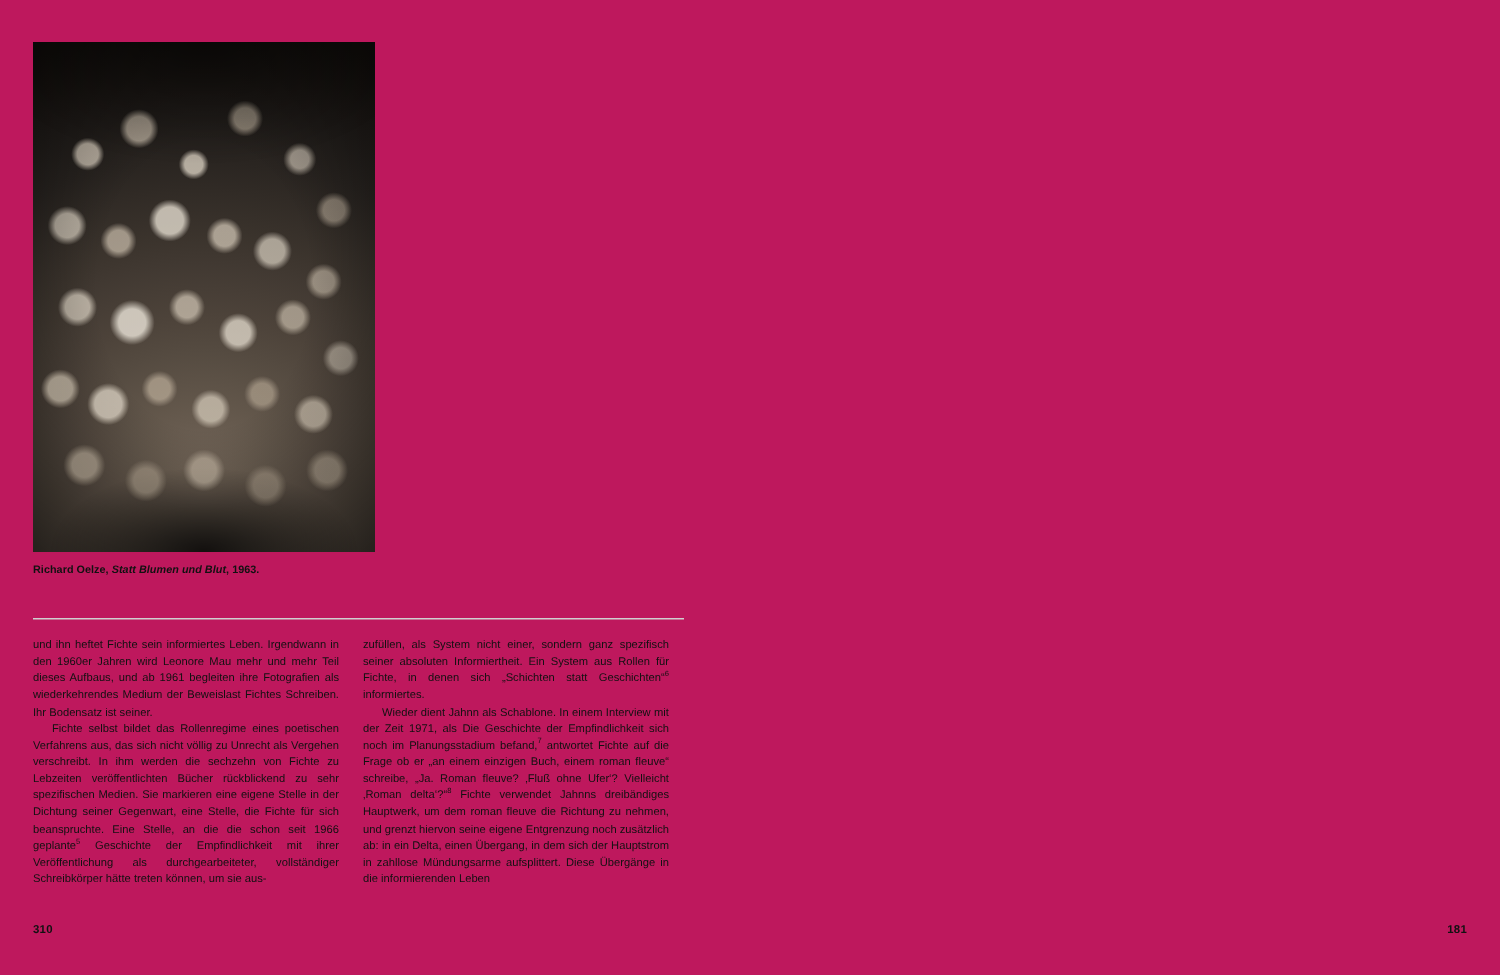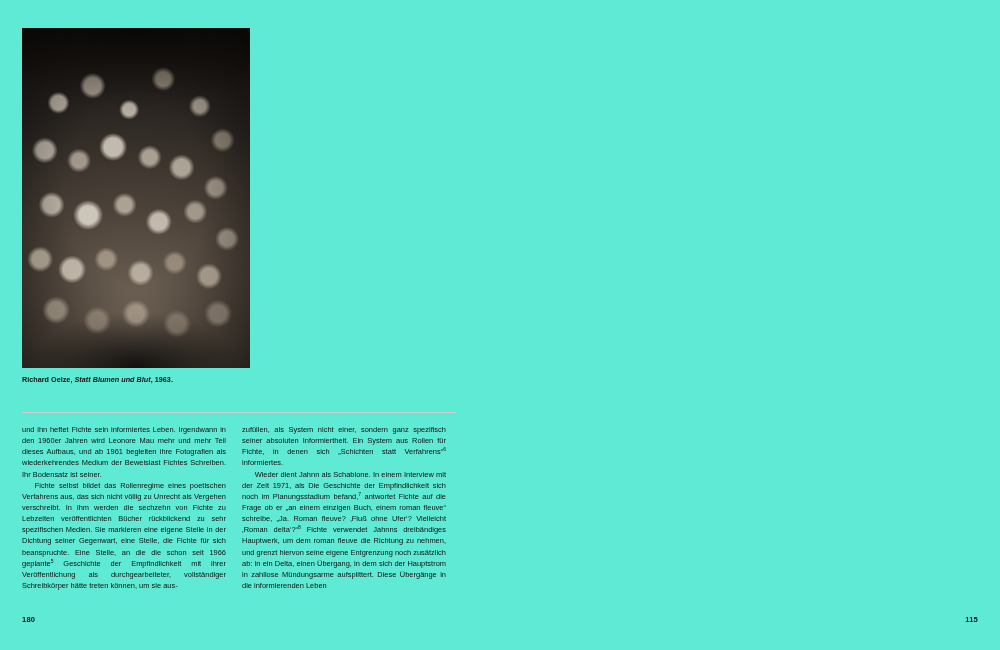--- a/index.html
+++ b/index.html
@@ -15,21 +15,21 @@
   }
   .spread {
     position: relative;
     width: 1000px; height: 650px;
     display: flex;
     background: #ffffff;
   }
   .page {
     position: relative;
     width: 500px; height: 650px;
-    background: #5eead4;
+    background: #be185d;
   }
   .gutter-line {
     position: absolute;
     left: 500px; top: 0;
     width: 1px; height: 650px;
     background: #c9c9c9;
   }
 
   
   .figure {
@@ -174,29 +174,29 @@
     <div class="rule" style="left:22px; top:412px; width:434px;"></div>
 
     <div class="cols left-cols">
 
       <div class="col">
         <p>und ihn heftet Fichte sein informiertes Leben. Irgendwann in den 1960er Jahren wird Leonore Mau mehr und mehr Teil dieses Aufbaus, und ab 1961 begleiten ihre Fotografien als wiederkehrendes Medium der Beweislast Fichtes Schreiben. Ihr Bodensatz ist seiner.</p>
         <p><span>Fichte selbst bildet das Rollenregime eines poetischen Verfahrens aus, das sich nicht völlig zu Unrecht als Vergehen verschreibt. In ihm werden die sechzehn von Fichte zu Lebzeiten veröffentlichten Bücher rückblickend zu sehr spezifischen Medien. Sie markieren eine eigene Stelle in der Dichtung seiner Gegenwart, eine Stelle, die Fichte für sich beanspruchte. Eine Stelle, an die die schon seit 1966 geplante</span><sup>5</sup><span class="it"> Geschichte der Empfindlichkeit</span><span> mit ihrer Veröffentlichung als durchgearbeiteter, vollständiger Schreibkörper hätte treten können, um sie aus-</span></p>
       </div>
 
       <div class="col">
-        <p class="noindent"><span>zufüllen, als System nicht einer, sondern ganz spezifisch seiner absoluten Informiertheit. Ein System aus Rollen für Fichte, in denen sich „Schichten statt Verfahrens“</span><sup>6</sup><span> informiertes.</span></p>
+        <p class="noindent"><span>zufüllen, als System nicht einer, sondern ganz spezifisch seiner absoluten Informiertheit. Ein System aus Rollen für Fichte, in denen sich „Schichten statt Geschichten“</span><sup>6</sup><span> informiertes.</span></p>
         <p><span>Wieder dient Jahnn als Schablone. In einem Interview mit der </span><span class="it">Zeit</span><span> 1971, als </span><span class="it">Die Geschichte der Empfindlichkeit</span><span> sich noch im Planungsstadium befand,</span><sup>7</sup><span> antwortet Fichte auf die Frage ob er „an einem einzigen Buch, einem roman fleuve“ schreibe, „Ja. Roman fleuve? ‚Fluß ohne Ufer‘? Vielleicht ‚Roman delta‘?“</span><sup>8</sup><span> Fichte verwendet Jahnns dreibändiges Hauptwerk, um dem roman fleuve die Richtung zu nehmen, und grenzt hiervon seine eigene Entgrenzung noch zusätzlich ab: in ein Delta, einen Übergang, in dem sich der Hauptstrom in zahllose Mündungsarme aufsplittert. Diese Übergänge in die informierenden Leben</span></p>
       </div>
 
     </div>
 
-    <div class="folio folio-left">180</div>
+    <div class="folio folio-left">310</div>
   </div>
 
   <div class="gutter-line"></div>
 
   <div class="page">
 
-    <div class="folio folio-right">115</div>
+    <div class="folio folio-right">181</div>
   </div>
 
 </div>
 
 </body></html>

